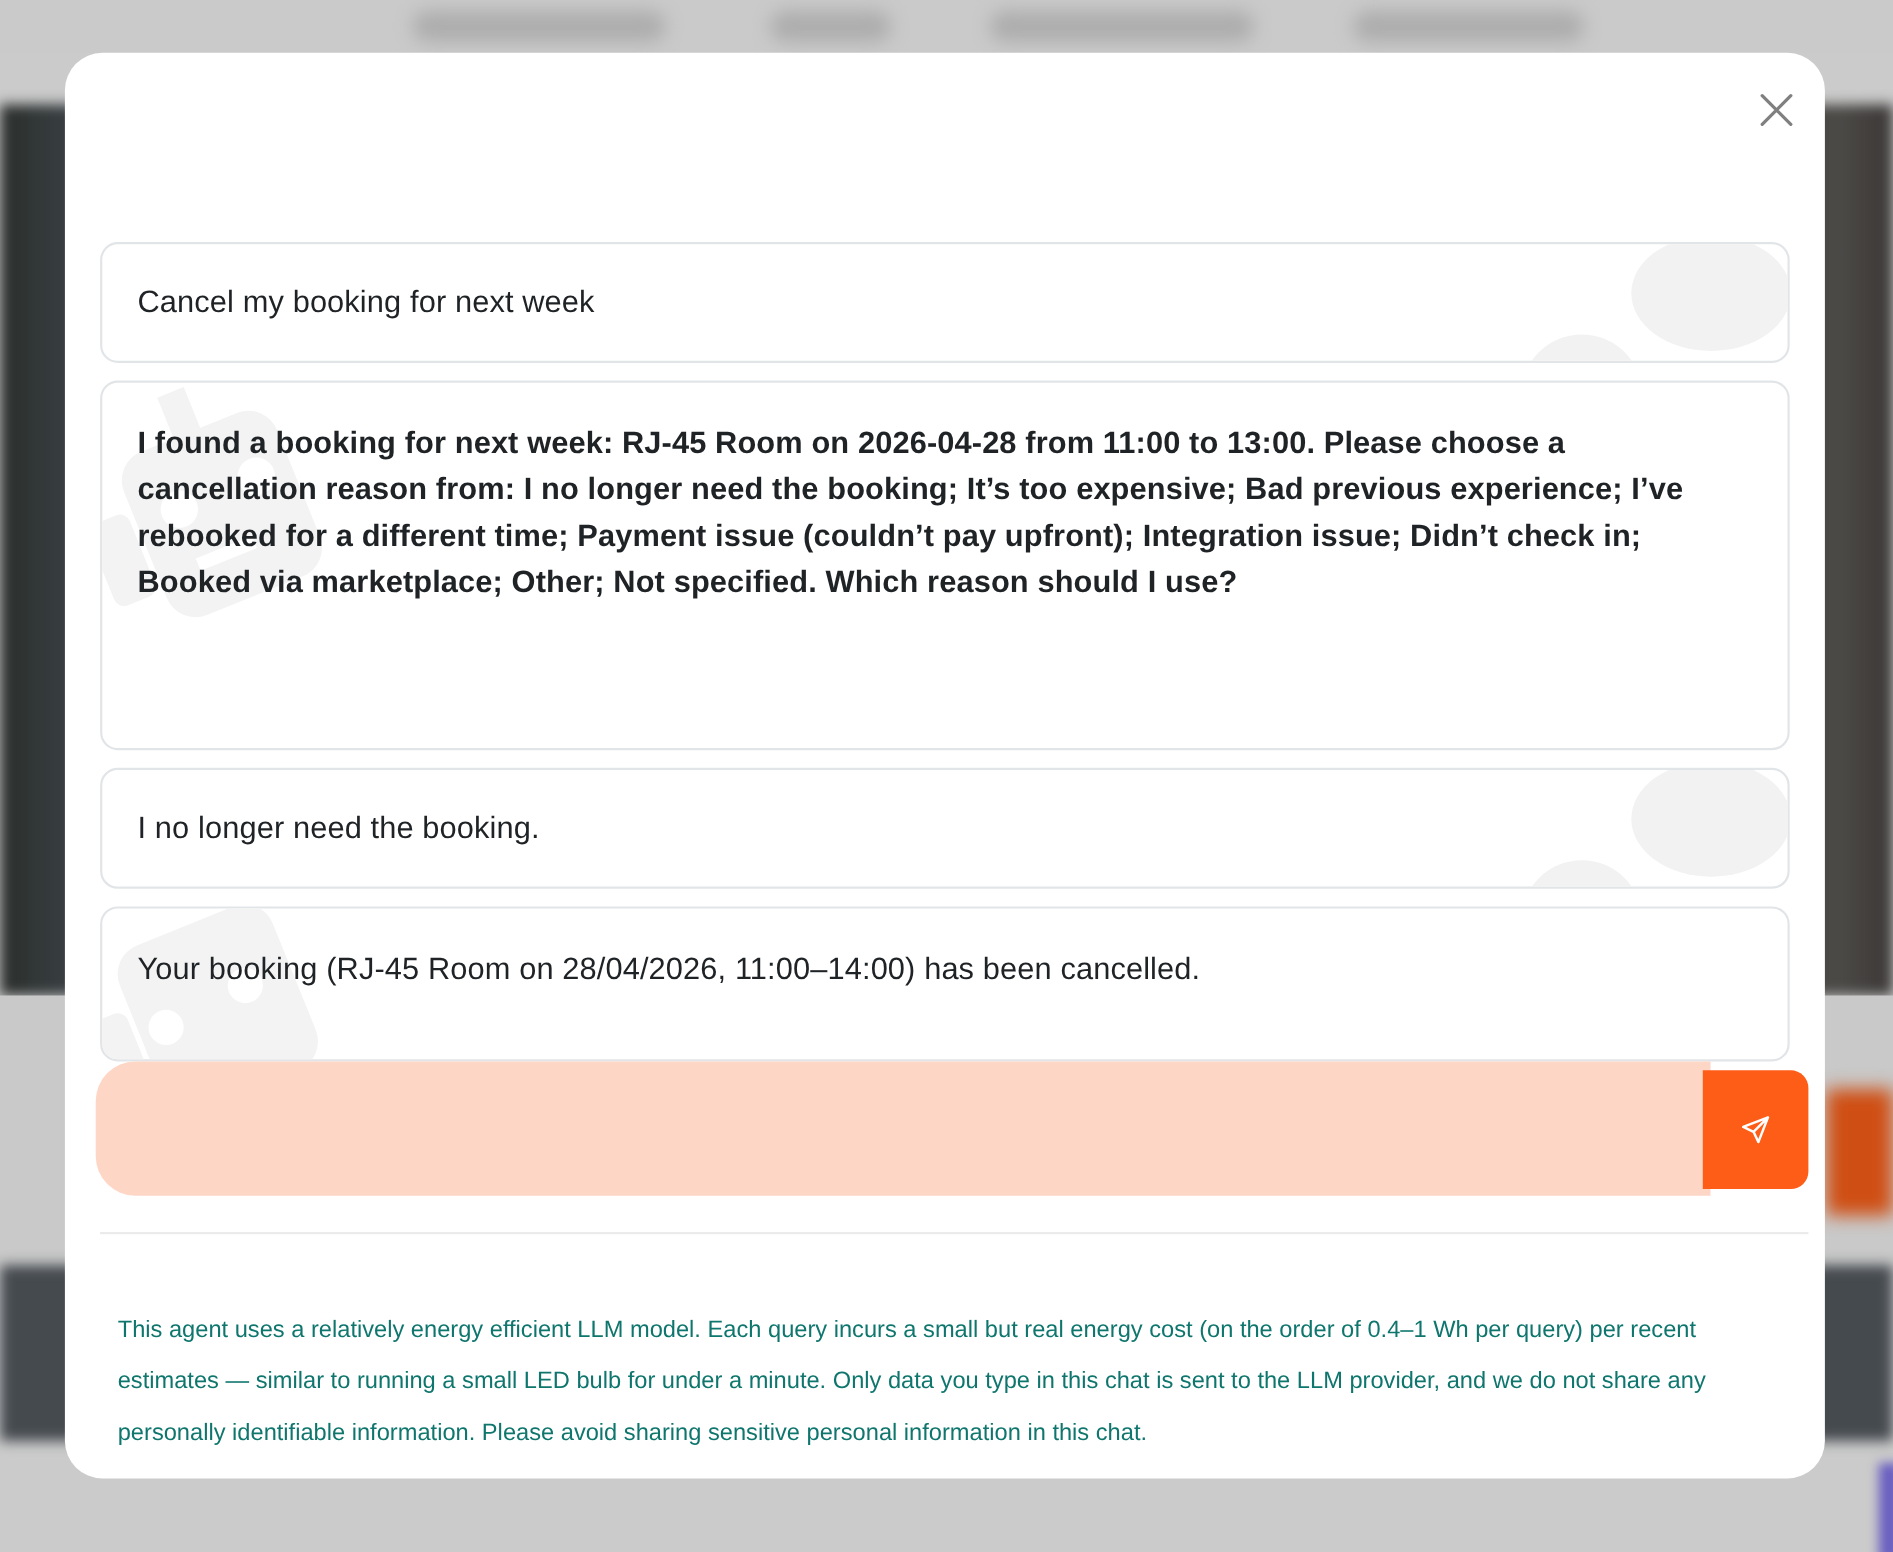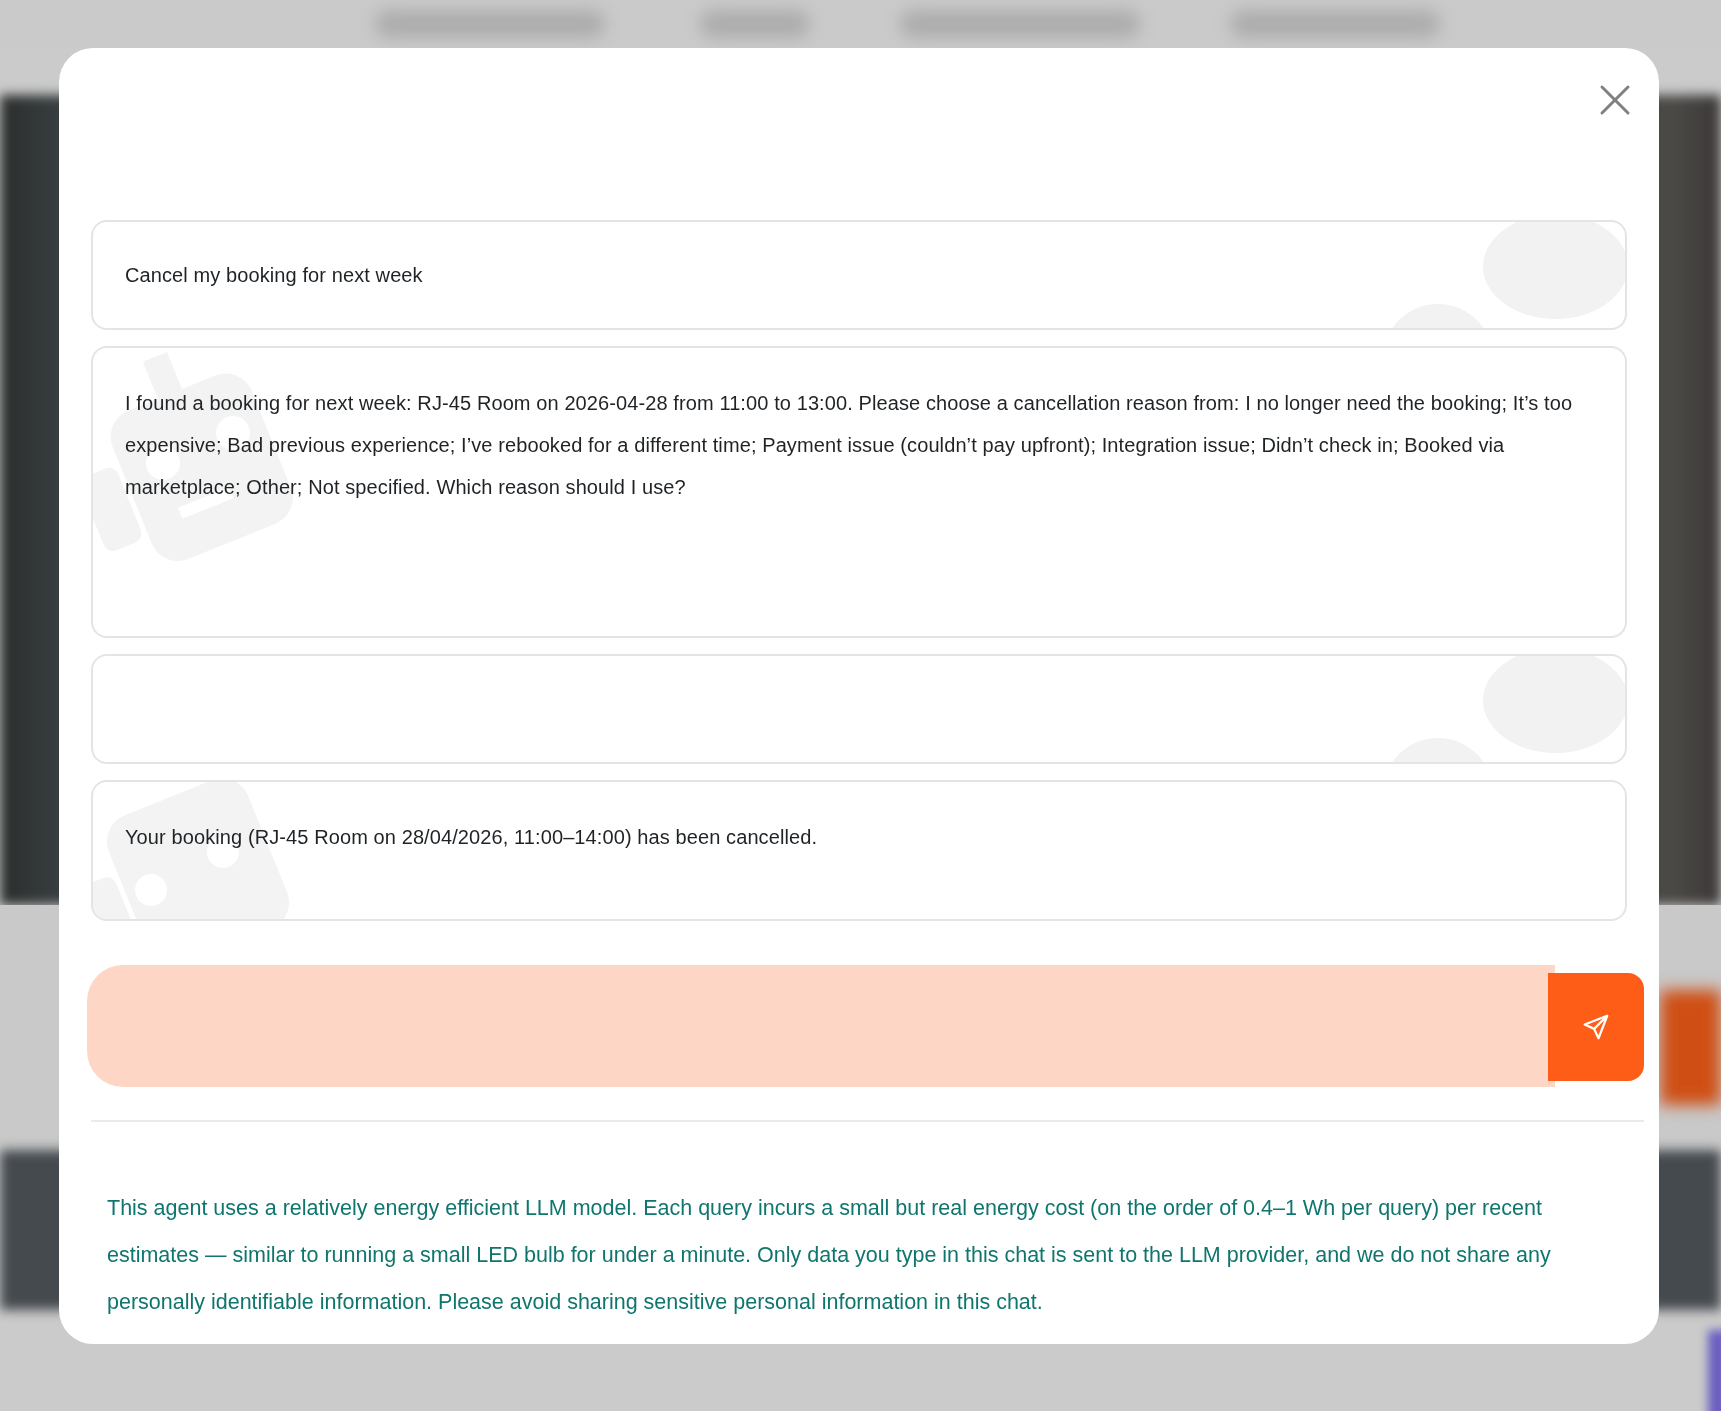--- a/index.html
+++ b/index.html
@@ -29,25 +29,25 @@
   }
   .close-btn {
     position: absolute; left: 1532px; top: 28px; width: 48px; height: 48px;
     display: flex; align-items: center; justify-content: center; cursor: pointer;
   }
   .messages { position: absolute; left: 32px; top: 172px; width: 1536px; }
   .msg {
     position: relative; overflow: hidden;
     border: 2px solid #e2e5e8; border-radius: 16px; background: #ffffff;
     padding: 0 32px; margin-bottom: 16px;
-    font-size: 20px; line-height: 42px; color: #1f2326;
+    font-size: 28px; line-height: 42px; color: #1f2326;
     letter-spacing: 0.1px;
   }
   .msg.user { height: 110px; padding-top: 32px; }
-  .msg.bot1 { height: 292px; padding-top: 34px; }
+  .msg.bot1 { height: 336px; padding-top: 34px; font-weight: bold; }
   .msg.user2 { height: 110px; padding-top: 32px; }
   .msg.bot2 { height: 141px; padding-top: 34px; }
   .msg .txt { position: relative; z-index: 2; }
   .deco-circle { position: absolute; border-radius: 50%; background: #f2f2f2; z-index: 1; }
   .deco-robot { position: absolute; z-index: 1; }
 
   .composer { position: absolute; left: 28px; top: 912px; width: 1550px; height: 120px; }
   .input-ring {
     position: absolute; left: 0; top: 5px; width: 1468px; height: 122px;
     background: #fed6c6; border-radius: 36px 0 0 36px;
@@ -119,20 +119,21 @@
         <circle cx="150" cy="95" r="17" fill="#ffffff"></circle>
         <circle cx="80" cy="125" r="17" fill="#ffffff"></circle>
         <rect x="95" y="160" width="55" height="12" fill="#ffffff" transform="rotate(-22 120 165)"></rect>
       </svg>
       <div class="txt">I found a booking for next week: RJ-45 Room on 2026-04-28 from 11:00 to 13:00. Please choose a cancellation reason from: I no longer need the booking; It’s too expensive; Bad previous experience; I’ve rebooked for a different time; Payment issue (couldn’t pay upfront); Integration issue; Didn’t check in; Booked via marketplace; Other; Not specified. Which reason should I use?</div>
     </div>
 
     <div class="msg user2">
       <div class="deco-circle" style="left:1390px;top:-8px;width:145px;height:105px;"></div>
       <div class="deco-circle" style="left:1290px;top:82px;width:110px;height:110px;"></div>
+      <div class="txt">I no longer need the booking.</div>
     </div>
 
     <div class="msg bot2">
       <svg class="deco-robot" style="left:-10px;top:-10px;" width="230" height="160" viewBox="0 0 230 160">
         <g transform="rotate(-22 115 100)" fill="#f3f3f3">
           <rect x="40" y="20" width="150" height="160" rx="28"></rect>
           <rect x="-5" y="70" width="40" height="80" rx="10"></rect>
         </g>
         <circle cx="140" cy="80" r="16" fill="#ffffff"></circle>
         <circle cx="68" cy="118" r="16" fill="#ffffff"></circle>

